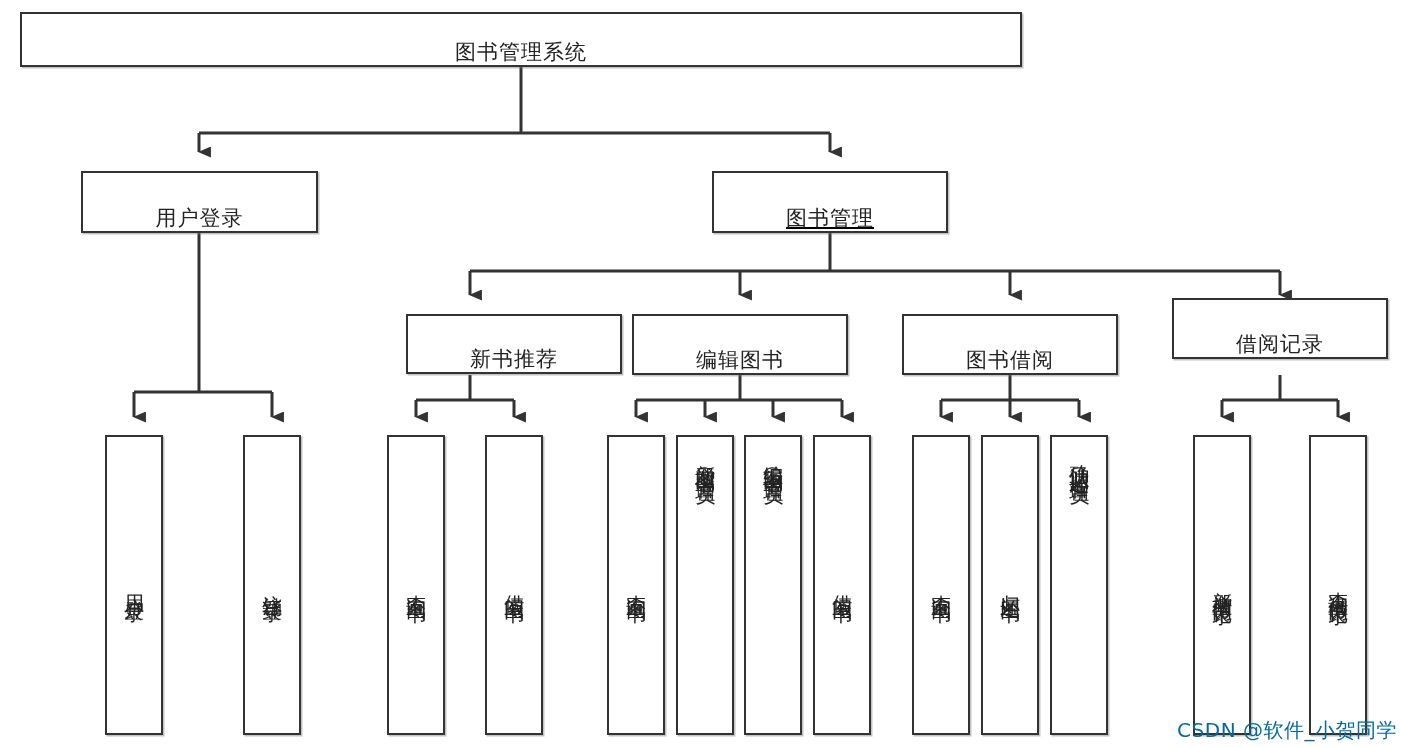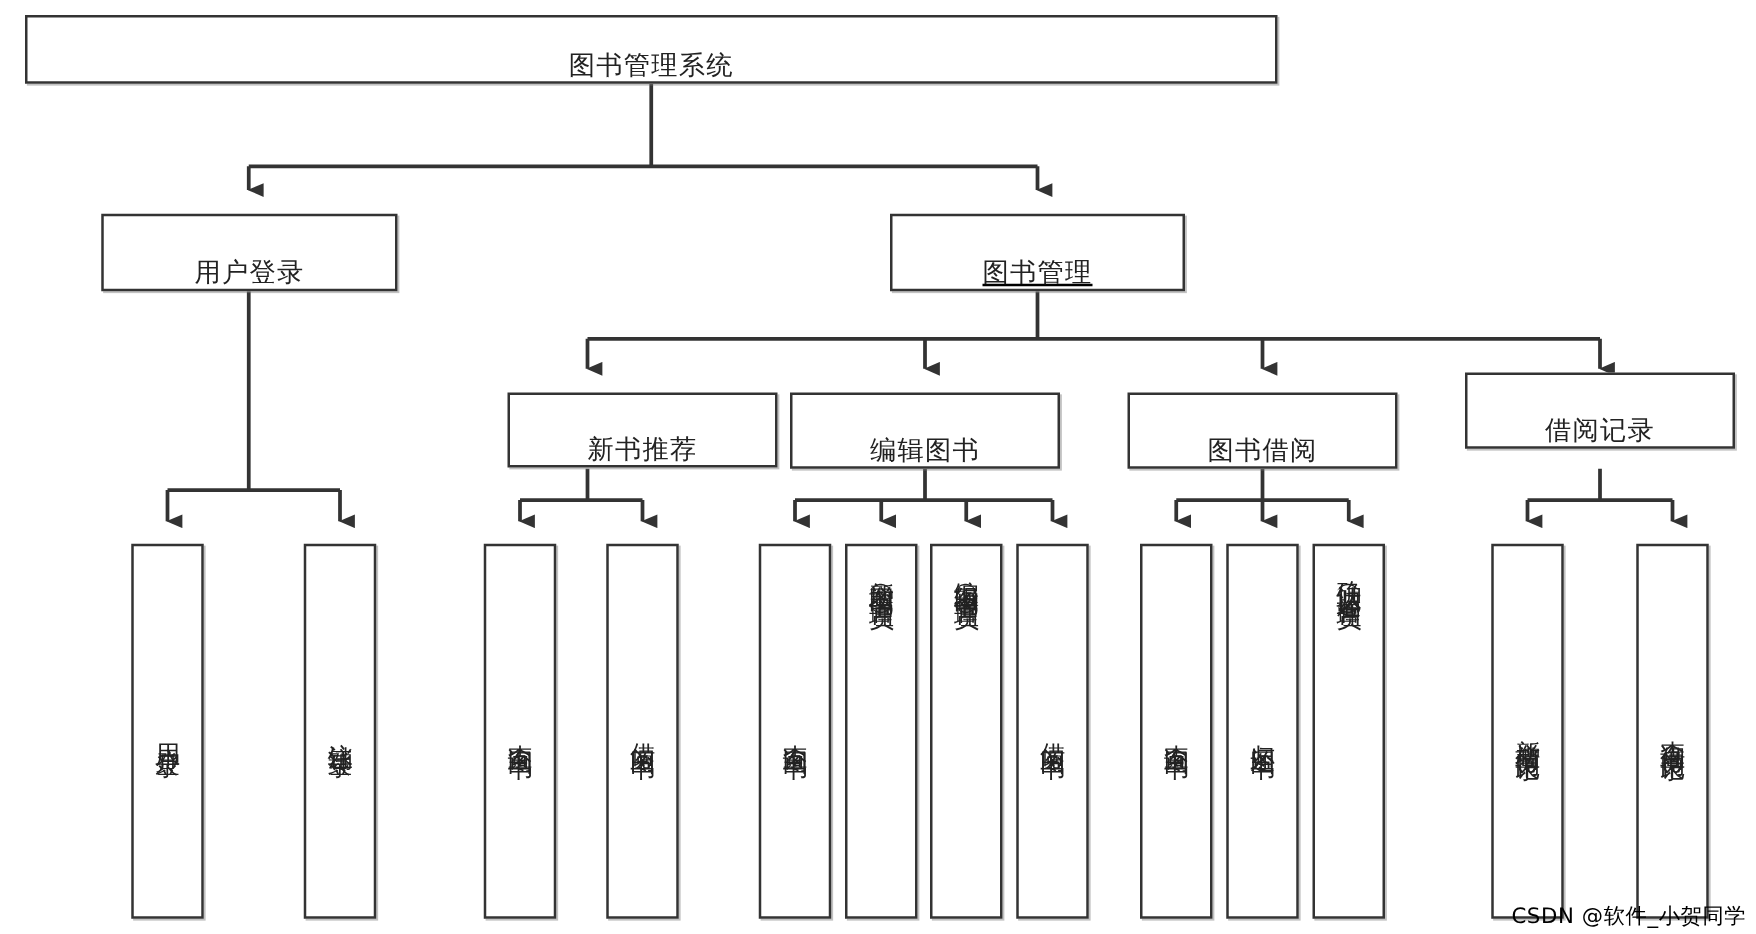--- a/index.html
+++ b/index.html
@@ -57,22 +57,22 @@
     max-height: 100%;
   }
   .node.vertical.centered {
     align-items: center;
     padding-top: 0;
   }
   #watermark {
     position: absolute;
     right: 8px;
     bottom: 3px;
-    font-size: 17px;
-    color: #000000;
+    font-size: 20px;
+    color: #0369a1;
     letter-spacing: 0.5px;
     user-select: none;
     white-space: nowrap;
   }
 </style>
 </head>
 <body>
 
 <div id="diagram-root">
 

